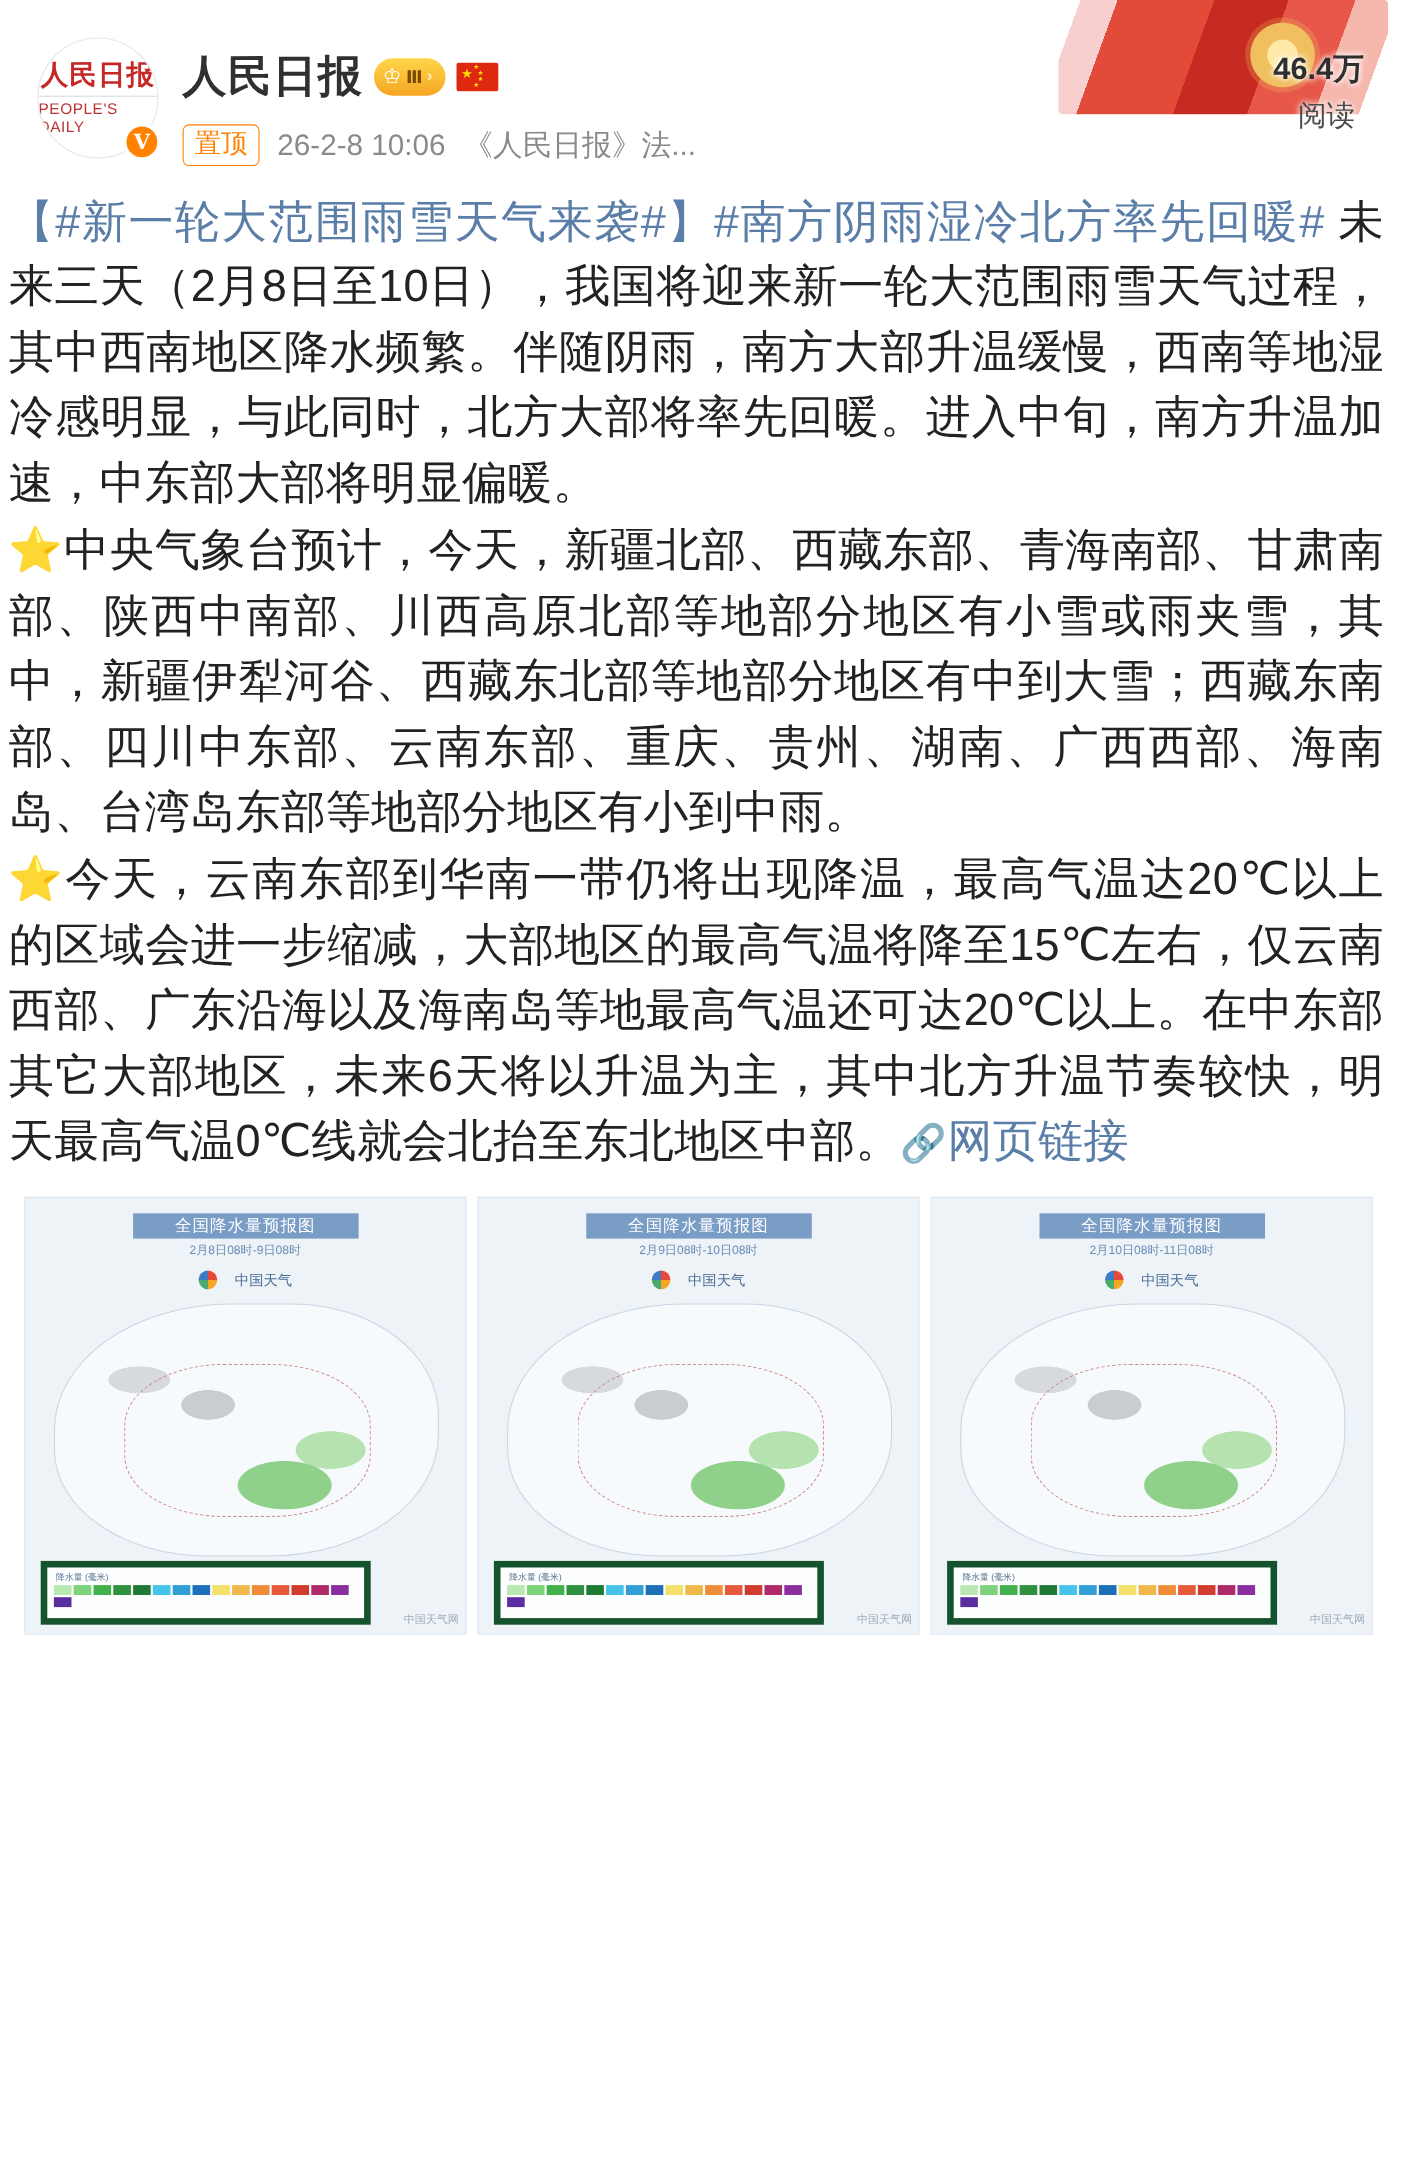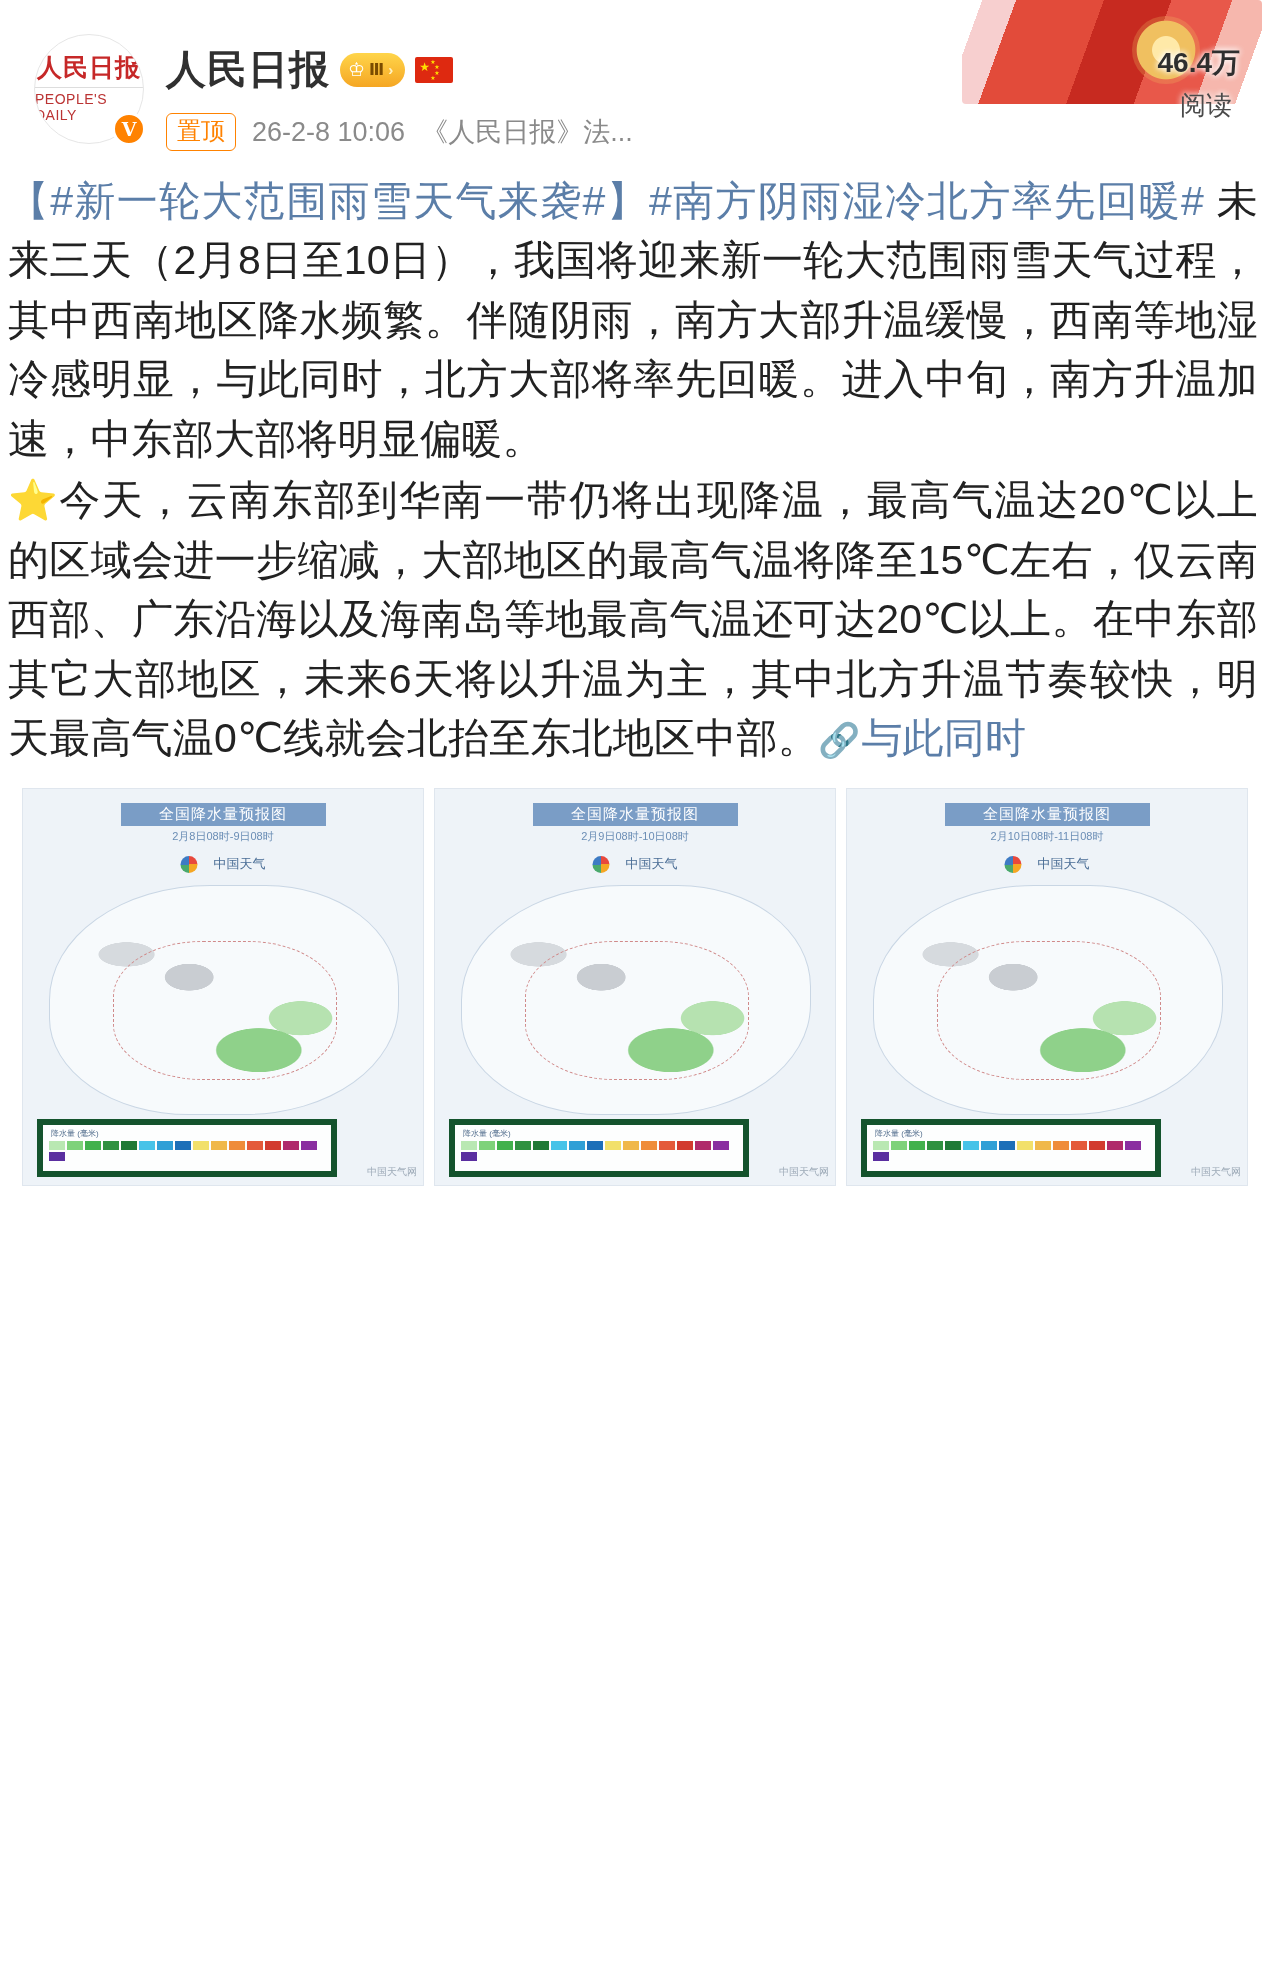--- a/index.html
+++ b/index.html
@@ -330,21 +330,24 @@
     <div class="read-num">46.4万</div>
     <div class="read-label">阅读</div>
   </div>
 </div>
 
 <div class="post-body">
   <p>
     <span class="topic">【#新一轮大范围雨雪天气来袭#】</span><span class="topic">#南方阴雨湿冷北方率先回暖#</span><span> 未来三天（2月8日至10日），我国将迎来新一轮大范围雨雪天气过程，其中西南地区降水频繁。伴随阴雨，南方大部升温缓慢，西南等地湿冷感明显，与此同时，北方大部将率先回暖。进入中旬，南方升温加速，中东部大部将明显偏暖。</span>
   </p>
   <p>
-    <span class="star-emoji">⭐</span><span>今天，云南东部到华南一带仍将出现降温，最高气温达20℃以上的区域会进一步缩减，大部地区的最高气温将降至15℃左右，仅云南西部、广东沿海以及海南岛等地最高气温还可达20℃以上。在中东部其它大部地区，未来6天将以升温为主，其中北方升温节奏较快，明天最高气温0℃线就会北抬至东北地区中部。</span><span class="link-icon">🔗</span><span class="link-text">与此同时</span>
+    <span class="star-emoji">⭐</span><span>中央气象台预计，今天，新疆北部、西藏东部、青海南部、甘肃南部、陕西中南部、川西高原北部等地部分地区有小雪或雨夹雪，其中，新疆伊犁河谷、西藏东北部等地部分地区有中到大雪；西藏东南部、四川中东部、云南东部、重庆、贵州、湖南、广西西部、海南岛、台湾岛东部等地部分地区有小到中雨。</span>
+  </p>
+  <p>
+    <span class="star-emoji">⭐</span><span>今天，云南东部到华南一带仍将出现降温，最高气温达20℃以上的区域会进一步缩减，大部地区的最高气温将降至15℃左右，仅云南西部、广东沿海以及海南岛等地最高气温还可达20℃以上。在中东部其它大部地区，未来6天将以升温为主，其中北方升温节奏较快，明天最高气温0℃线就会北抬至东北地区中部。</span><span class="link-icon">🔗</span><span class="link-text">网页链接</span>
   </p>
 </div>
 
 <div class="img-row">
 
   <div class="map-card">
     <div class="map-title">全国降水量预报图</div>
     <div class="map-sub">2月8日08时-9日08时</div>
     <div class="map-logo">
       <span class="dot"></span>

